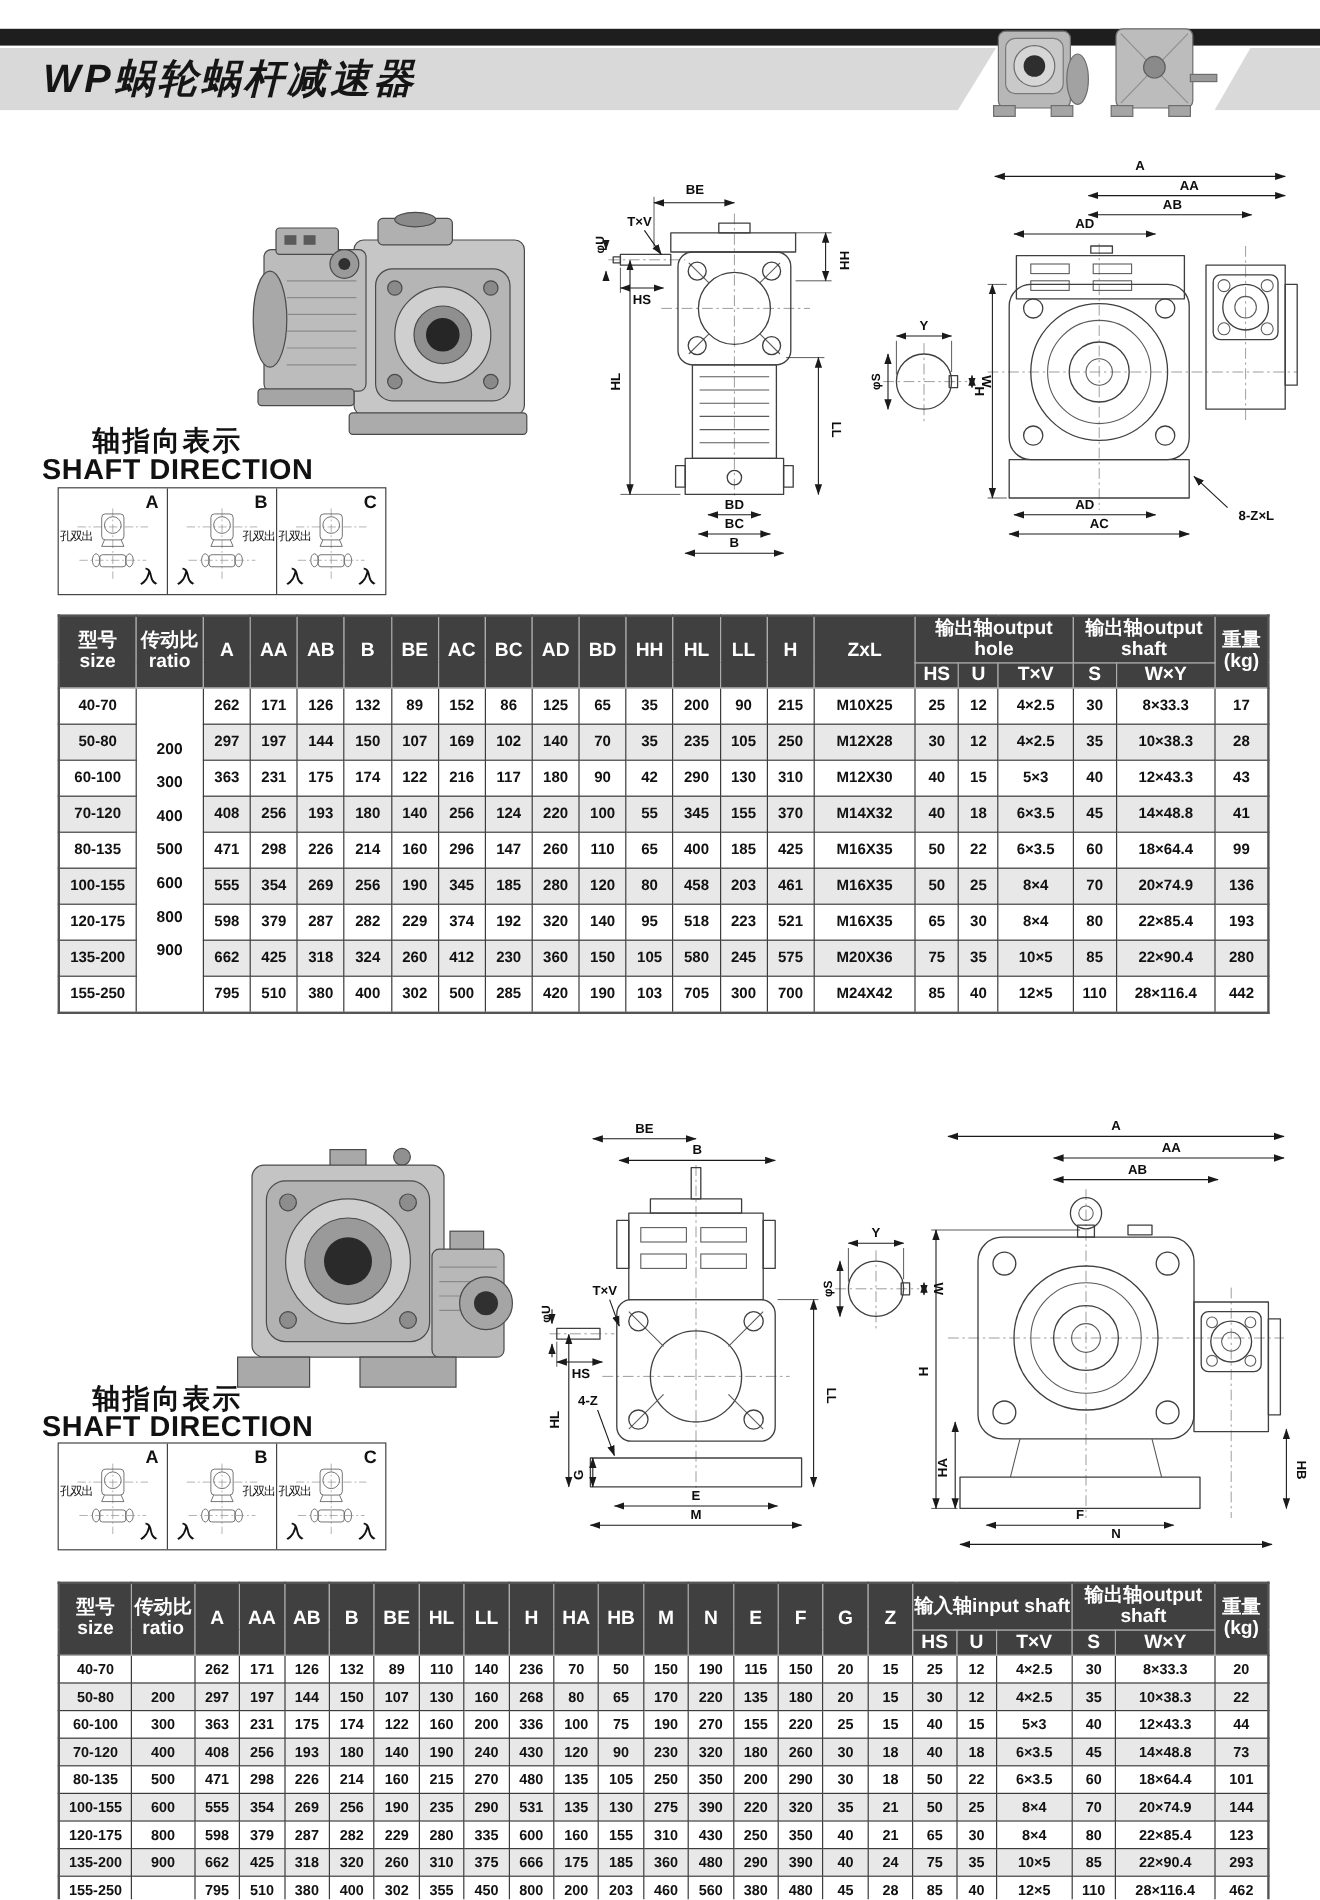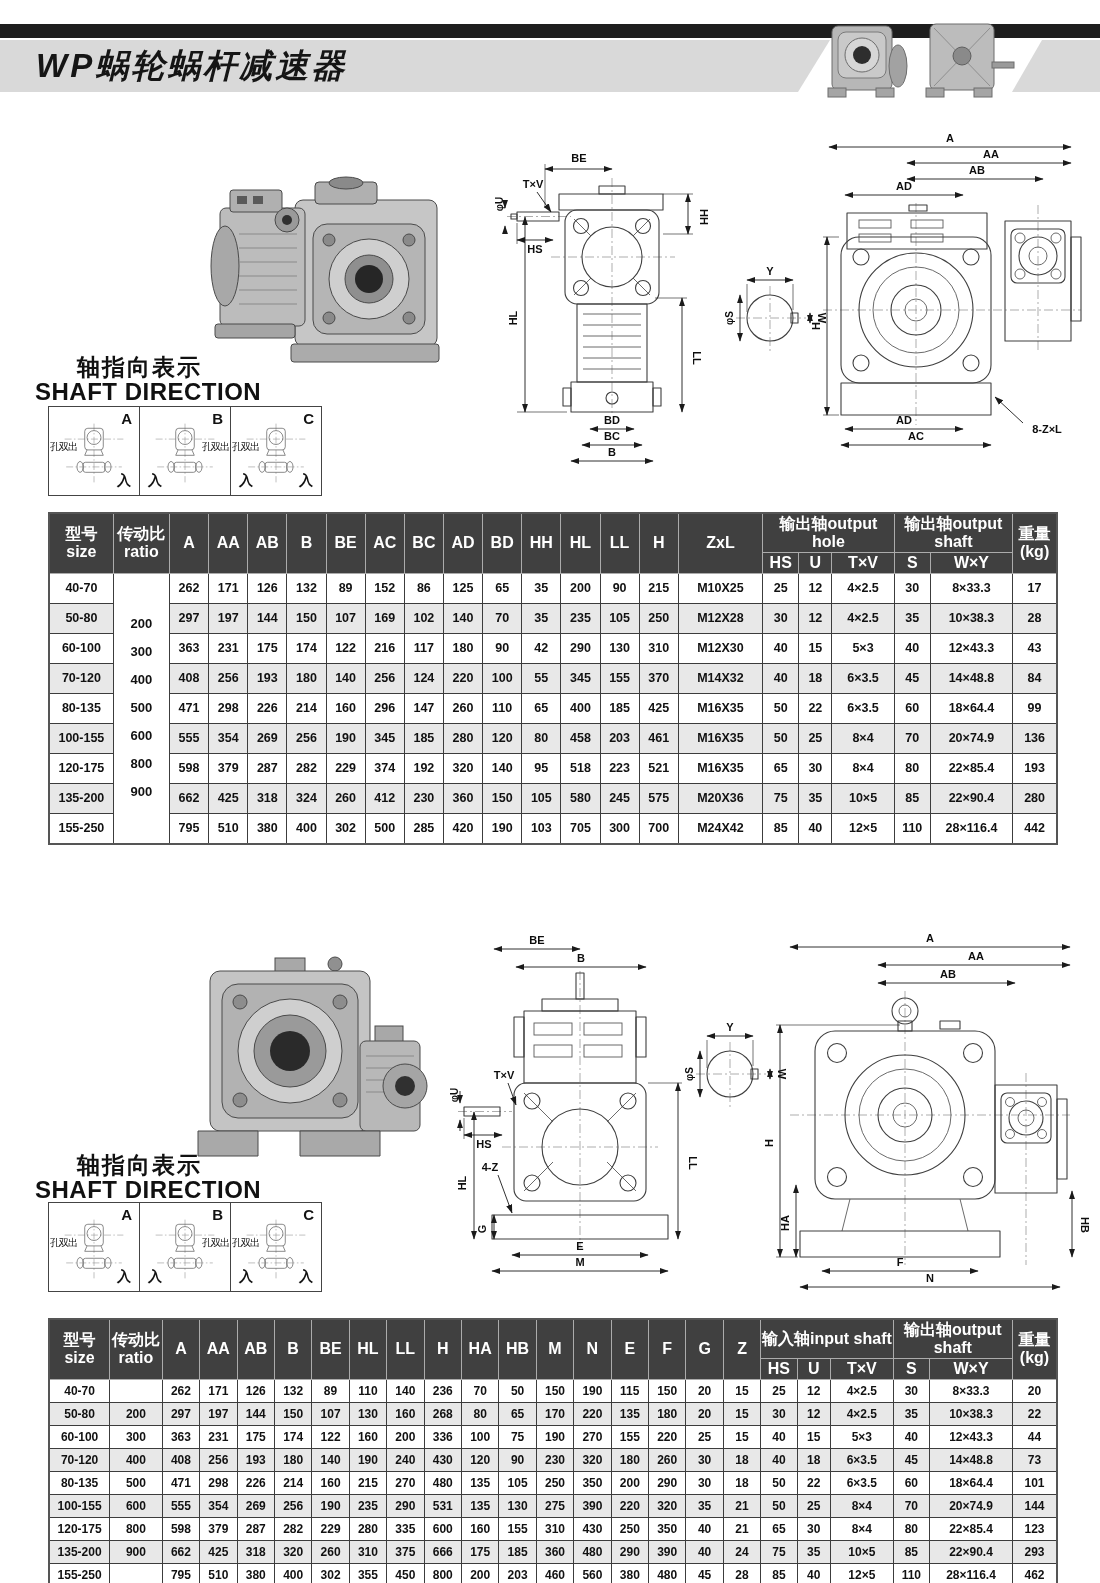--- a/index.html
+++ b/index.html
@@ -422,21 +422,21 @@
           <td>55</td>
           <td>345</td>
           <td>155</td>
           <td>370</td>
           <td>M14X32</td>
           <td>40</td>
           <td>18</td>
           <td>6×3.5</td>
           <td>45</td>
           <td>14×48.8</td>
-          <td>84</td>
+          <td>41</td>
         </tr>
         <tr>
           <td>80-135</td>
           <td>471</td>
           <td>298</td>
           <td>226</td>
           <td>214</td>
           <td>160</td>
           <td>296</td>
           <td>147</td>

